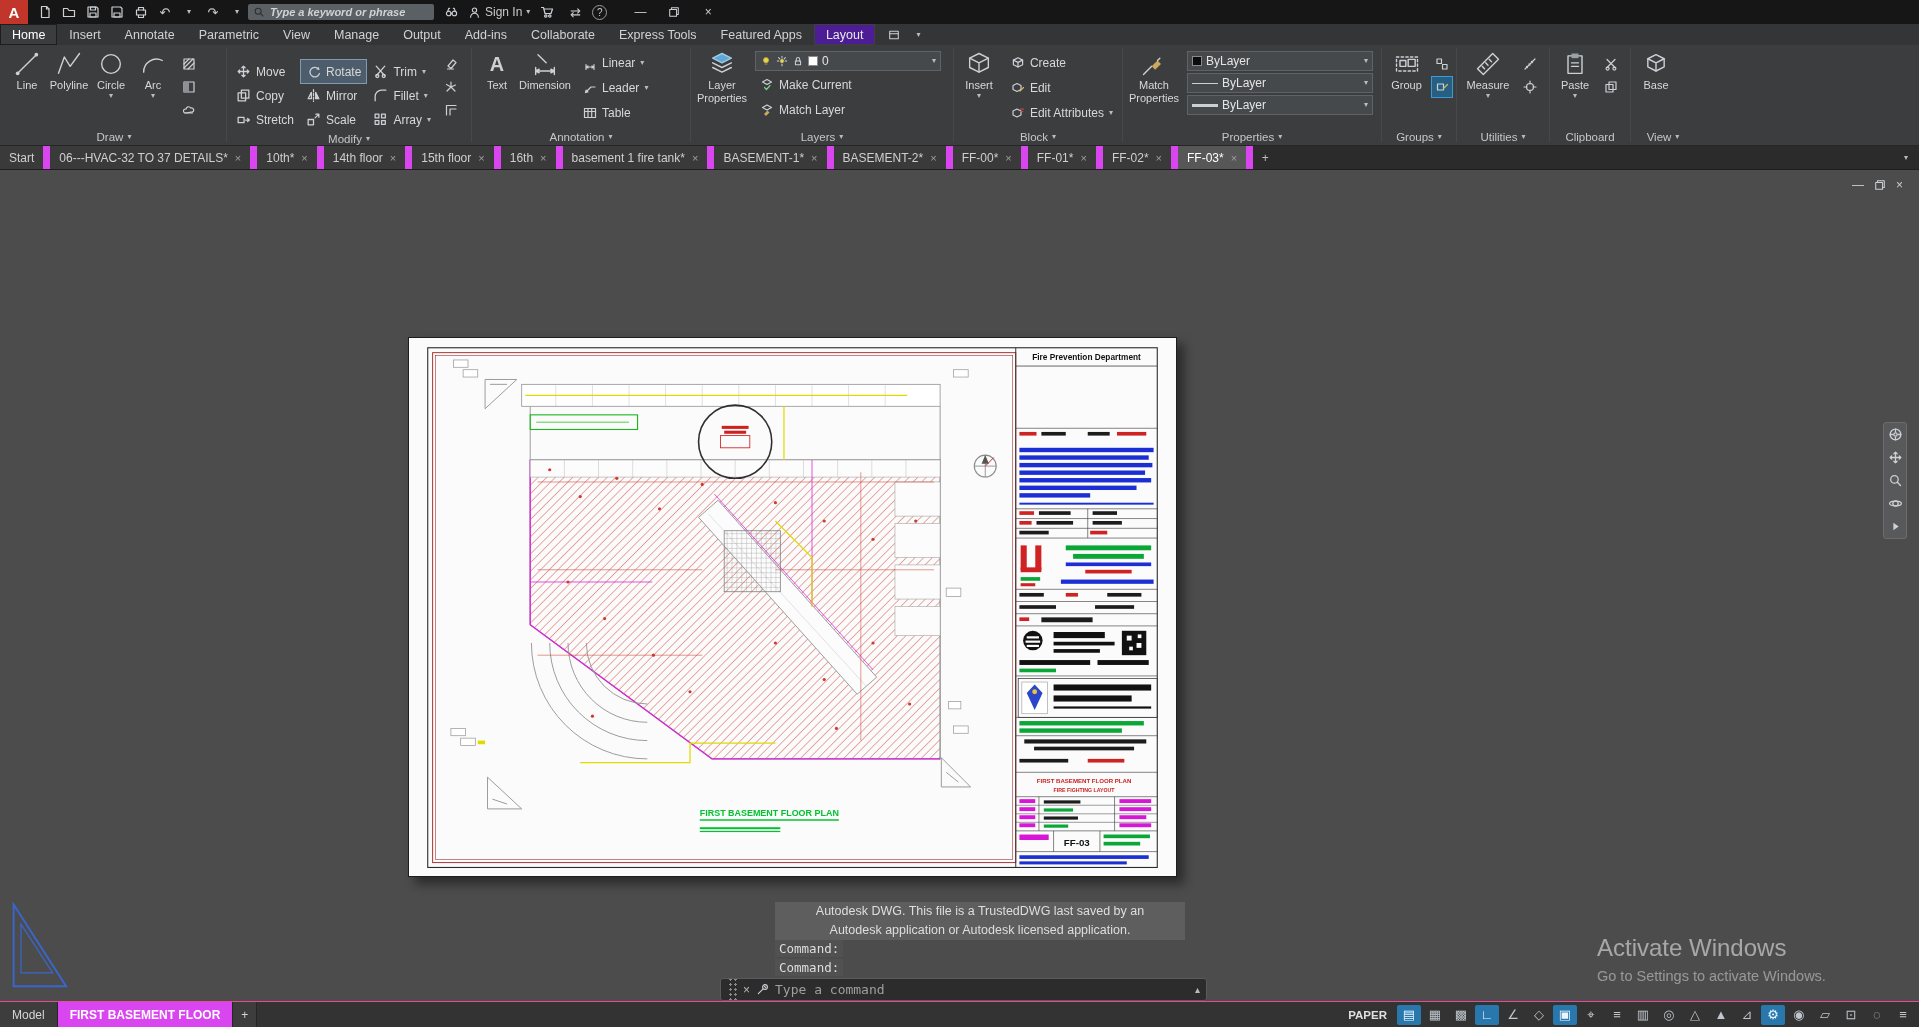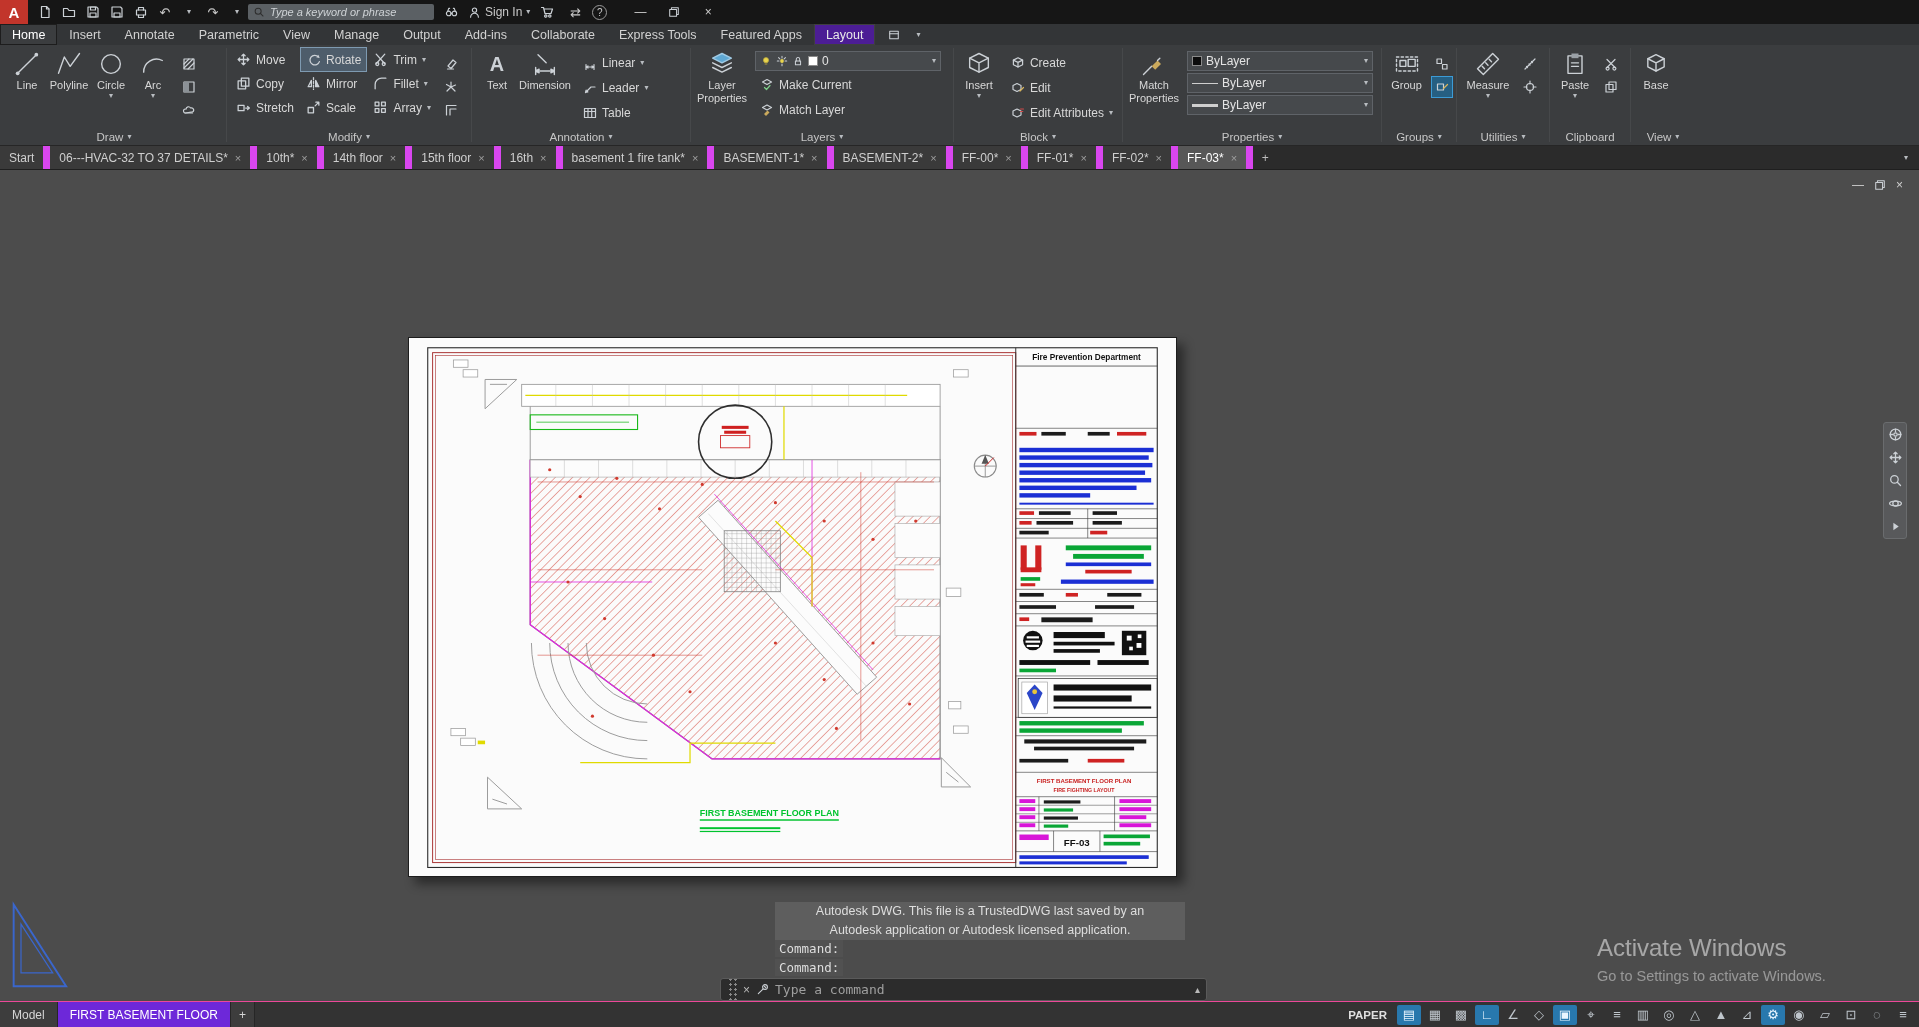--- a/index.html
+++ b/index.html
@@ -8,42 +8,42 @@
   svg.sg{stroke:#ccd1d6;fill:none;stroke-width:1.2;stroke-linecap:round;stroke-linejoin:round;}
   .dd{font-size:8px;color:#b8bcc0;line-height:1;}
   
   .titlebar{position:absolute;left:0;top:0;width:100%;height:24px;background:#161616;display:flex;align-items:center;color:#c9c9c9;font-size:12px;}
   .acadlogo{width:28px;height:24px;background:#c2352b;color:#fff;display:flex;align-items:center;justify-content:center;font-weight:bold;font-size:15px;}
   .qat{display:flex;align-items:center;margin-left:6px;gap:2px;}
   .tbi{width:22px;height:20px;display:flex;align-items:center;justify-content:center;color:#c9c9c9;font-size:13px;}
   .tbtitle{flex:1;text-align:center;color:#d6d6d6;letter-spacing:.2px;}
   .tbright{display:flex;align-items:center;gap:6px;margin-right:4px;}
   .searchbox{width:186px;height:16px;background:#5b6064;border-radius:2px;display:flex;align-items:center;gap:5px;padding:0 5px;}
-  .searchbox .ph{font-style:italic;font-size:11px;color:#cfd3d6;}
+  .searchbox .ph{font-style:italic;font-size:11px;color:#cfd3d6;font-weight:bold;}
   .signin{display:flex;align-items:center;gap:4px;}
   .helpq{width:15px;height:15px;border:1px solid #9a9a9a;border-radius:50%;display:flex;align-items:center;justify-content:center;font-size:10px;color:#c9c9c9;}
   .winbtns{display:flex;margin-left:10px;}
   .winbtns>div{width:34px;height:24px;display:flex;align-items:center;justify-content:center;font-size:12px;color:#cfcfcf;}
   
   .rtabs{position:absolute;left:0;top:24px;width:100%;height:21px;background:#333537;display:flex;align-items:stretch;color:#d2d2d2;font-size:12.5px;}
   .rtab{padding:0 12px;display:flex;align-items:center;}
   .rtab.active{background:#3b3d3f;color:#fff;box-shadow:inset 0 0 0 1px #1d1d1d;}
   .rtab.pressed{background:#4c1d95;color:#e8e8e8;box-shadow:inset 0 0 0 1px #3f3f3f;}
   .rtabctl{display:flex;align-items:center;gap:2px;margin-left:8px;}
   .rtabctl .tbi{height:18px;}
   
   .ribbon{position:absolute;left:0;top:45px;width:100%;height:101px;background:#3b3d3f;border-bottom:1px solid #262626;display:flex;align-items:stretch;padding:0 2px;}
   .panel{display:flex;flex-direction:column;}
   .pbody{flex:1;display:flex;align-items:flex-start;padding:3px 4px 0 4px;}
   .plabel{height:17px;display:flex;align-items:center;justify-content:center;gap:4px;color:#c6c6c6;font-size:11.5px;}
   .sep{width:1px;background:#2e2e2e;border-right:1px solid #46484a;margin:3px 0;}
   .rbtn{width:42px;display:flex;flex-direction:column;align-items:center;gap:1px;padding:2px 0;color:#d8d8d8;font-size:11px;text-align:center;line-height:1.1;}
   .rbtn.w52{width:54px;}
   .sbtn{display:flex;align-items:center;gap:5px;height:23px;padding:0 5px;color:#d8d8d8;font-size:12px;white-space:nowrap;}
-  .mgrid{display:grid;grid-template-rows:repeat(3,24px);grid-auto-flow:column;column-gap:2px;margin-top:0;}
+  .mgrid{display:grid;grid-template-rows:repeat(3,24px);grid-auto-flow:column;column-gap:2px;margin-top:12px;}
   .hl{background:#4e5d6b;outline:1px solid #7e9ab1;}
   .minicol{display:flex;flex-direction:column;gap:3px;margin-left:5px;padding-top:6px;}
   .mini{width:20px;height:20px;display:flex;align-items:center;justify-content:center;}
   .onb{background:#265f82;outline:1px solid #3c9bd6;}
   .colrows{display:flex;flex-direction:column;gap:2px;margin-left:6px;padding-top:3px;}
   .combo{display:flex;align-items:center;gap:4px;background:#46494c;border:1px solid #5f6368;height:20px;padding:0 4px;font-size:12px;color:#e4e4e4;width:186px;}
   .combo .grow{flex:1;}
   .sw{width:10px;height:10px;background:#fff;border:1px solid #8a8a8a;display:inline-block;}
   .swb{background:#0c0c0c;}
   .lt{width:26px;height:0;border-top:1.5px solid #cfcfcf;}
@@ -69,21 +69,21 @@
   .grip{width:10px;align-self:stretch;background-image:radial-gradient(#8a8a8a 1px,transparent 1.2px);background-size:5px 5px;background-position:1px 3px;}
   .cmdx{color:#b9b9b9;font-size:12px;}
   .cmdinput{flex:1;font-family:"DejaVu Sans Mono",monospace;font-size:13px;color:#9f9f9f;}
   .cmdup{color:#b9b9b9;font-size:10px;}
   .wmark{position:absolute;left:1597px;top:764px;color:rgba(242,242,242,.55);}
   .wmark .l1{font-size:24px;font-weight:300;}
   .wmark .l2{font-size:14.5px;margin-top:6px;color:rgba(235,235,235,.48);}
   
   .statusbar{position:absolute;left:0;top:1001px;width:100%;height:26px;background:#333333;border-top:1px solid #ec4899;display:flex;align-items:stretch;color:#d6d6d6;font-size:12px;}
   .mtab{display:flex;align-items:center;padding:0 12px;background:#3d3d3d;border-right:1px solid #262626;}
-  .mtab.activeL{background:#6d28d9;color:#fff;font-weight:normal;}
+  .mtab.activeL{background:#d946ef;color:#fff;font-weight:bold;}
   .stright{margin-left:auto;display:flex;align-items:center;gap:2px;padding-right:4px;}
   .spacelbl{font-weight:bold;font-size:11.5px;color:#e0e0e0;margin-right:8px;}
   .si{width:24px;height:20px;display:flex;align-items:center;justify-content:center;font-size:13px;color:#bfc6cc;border-radius:2px;}
   .si.on{background:#2878ad;color:#eaf6ff;}
 </style>
 </head>
 <body>
 
 <div class="app">
 

